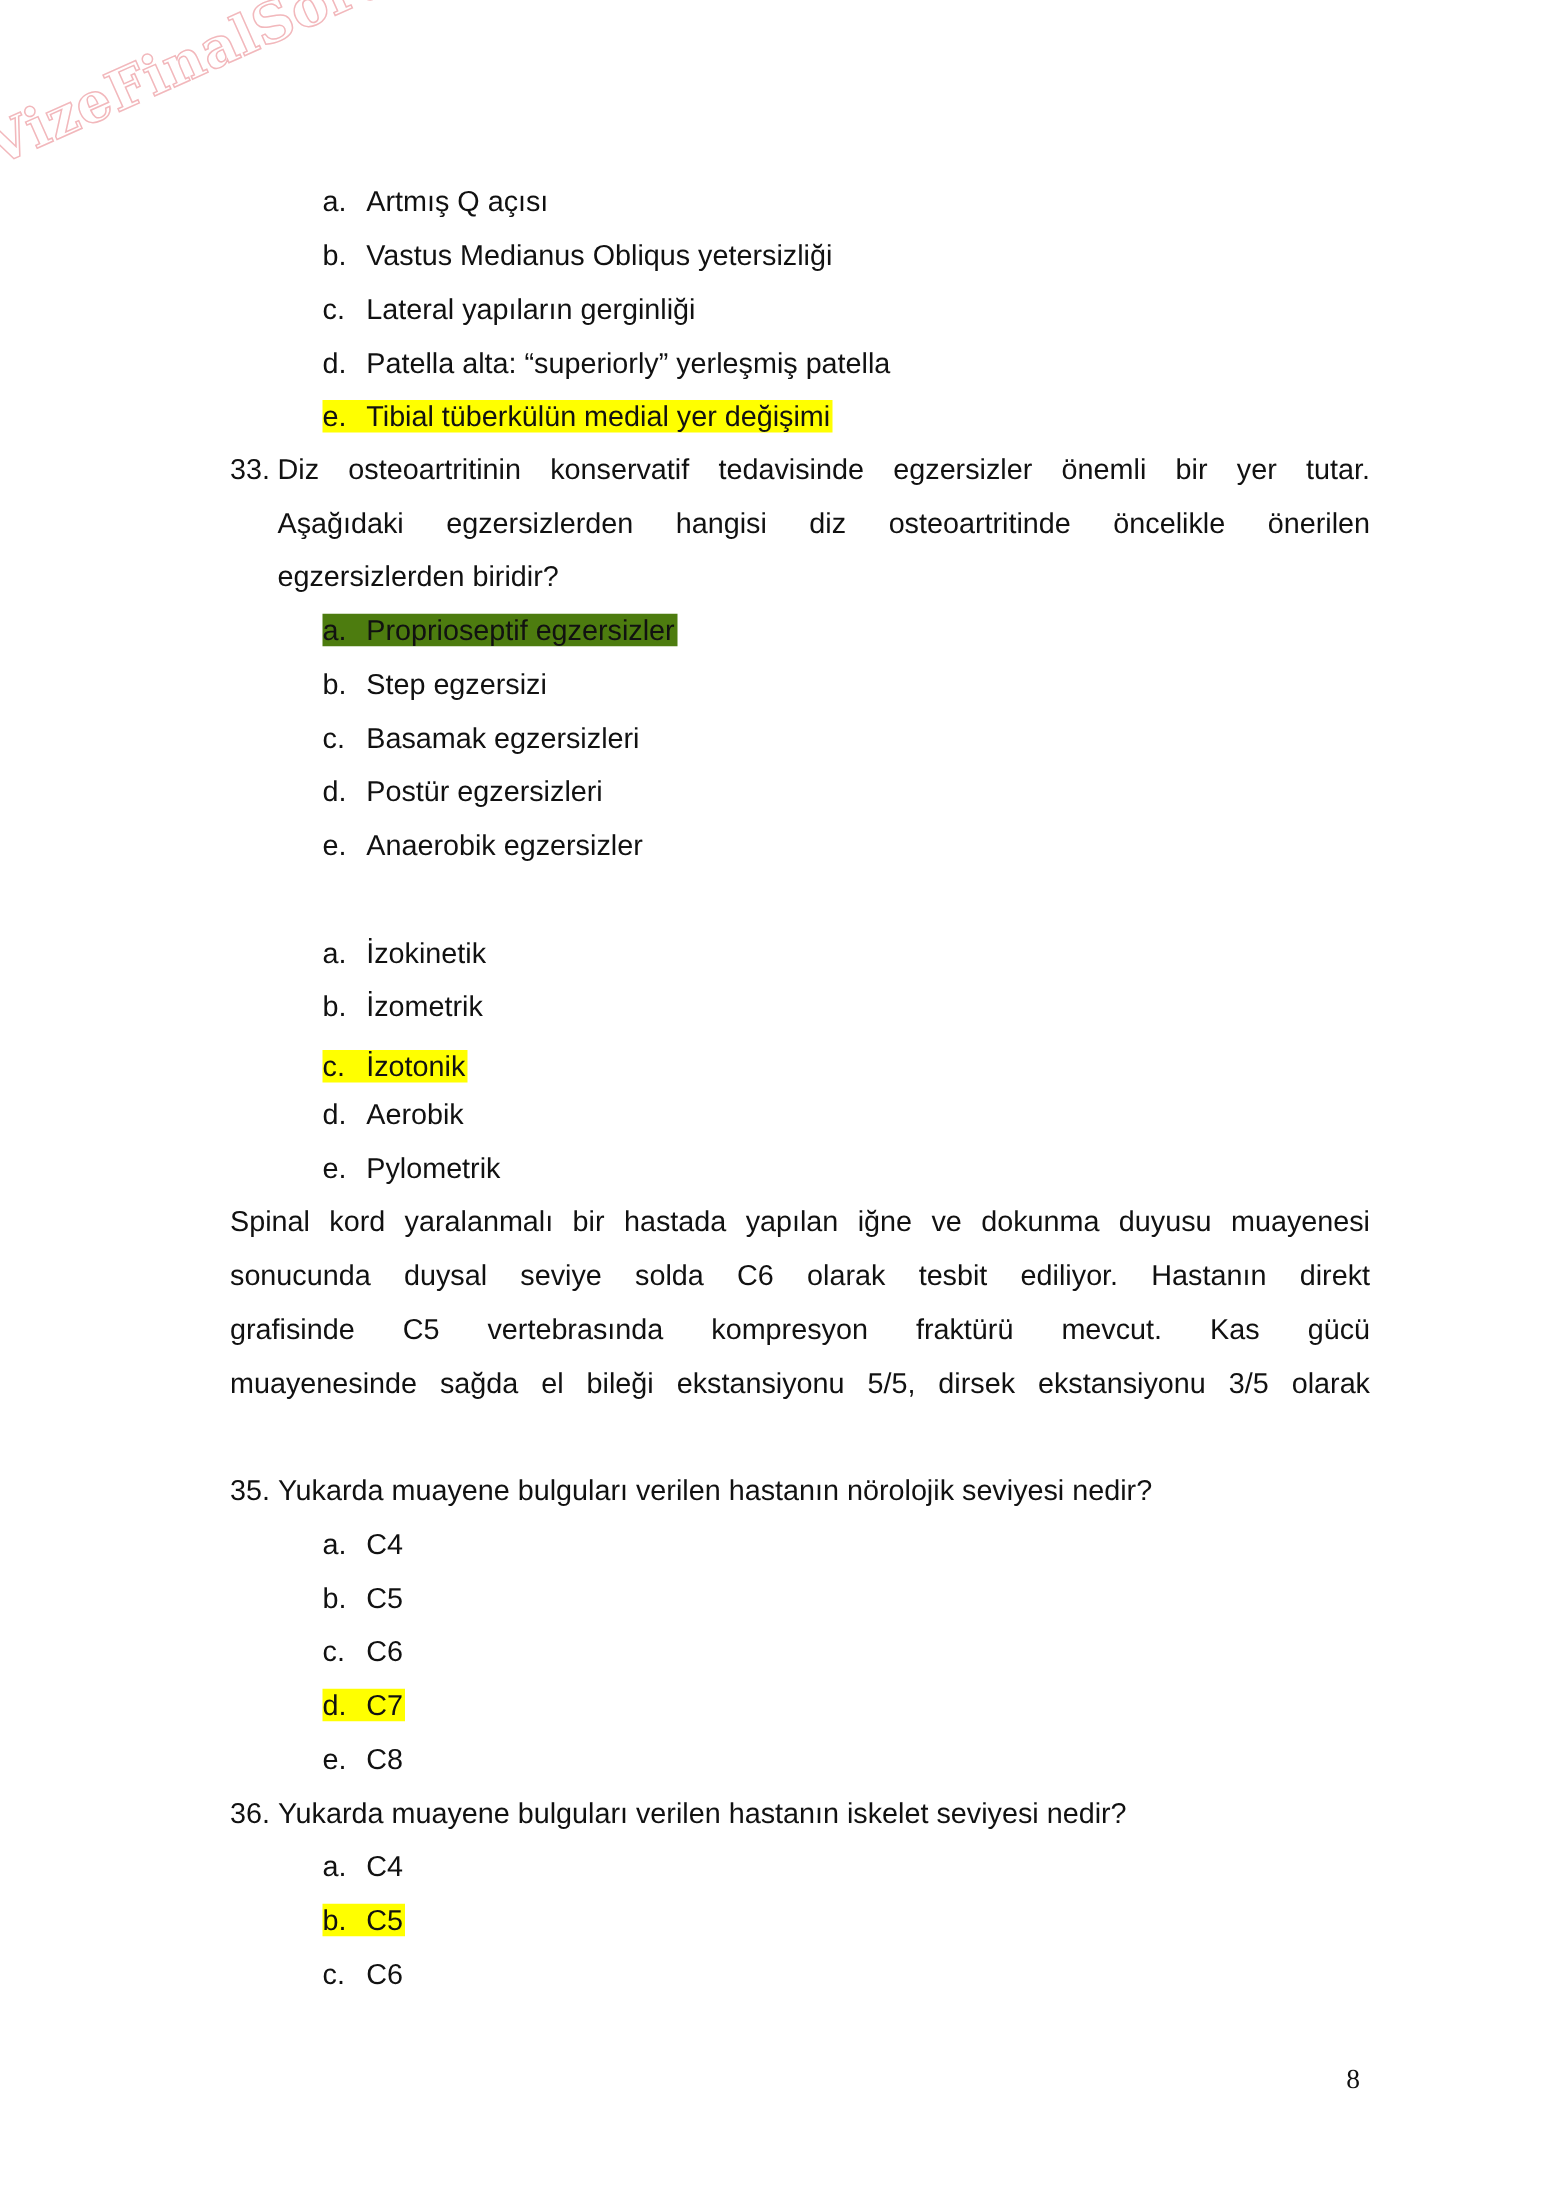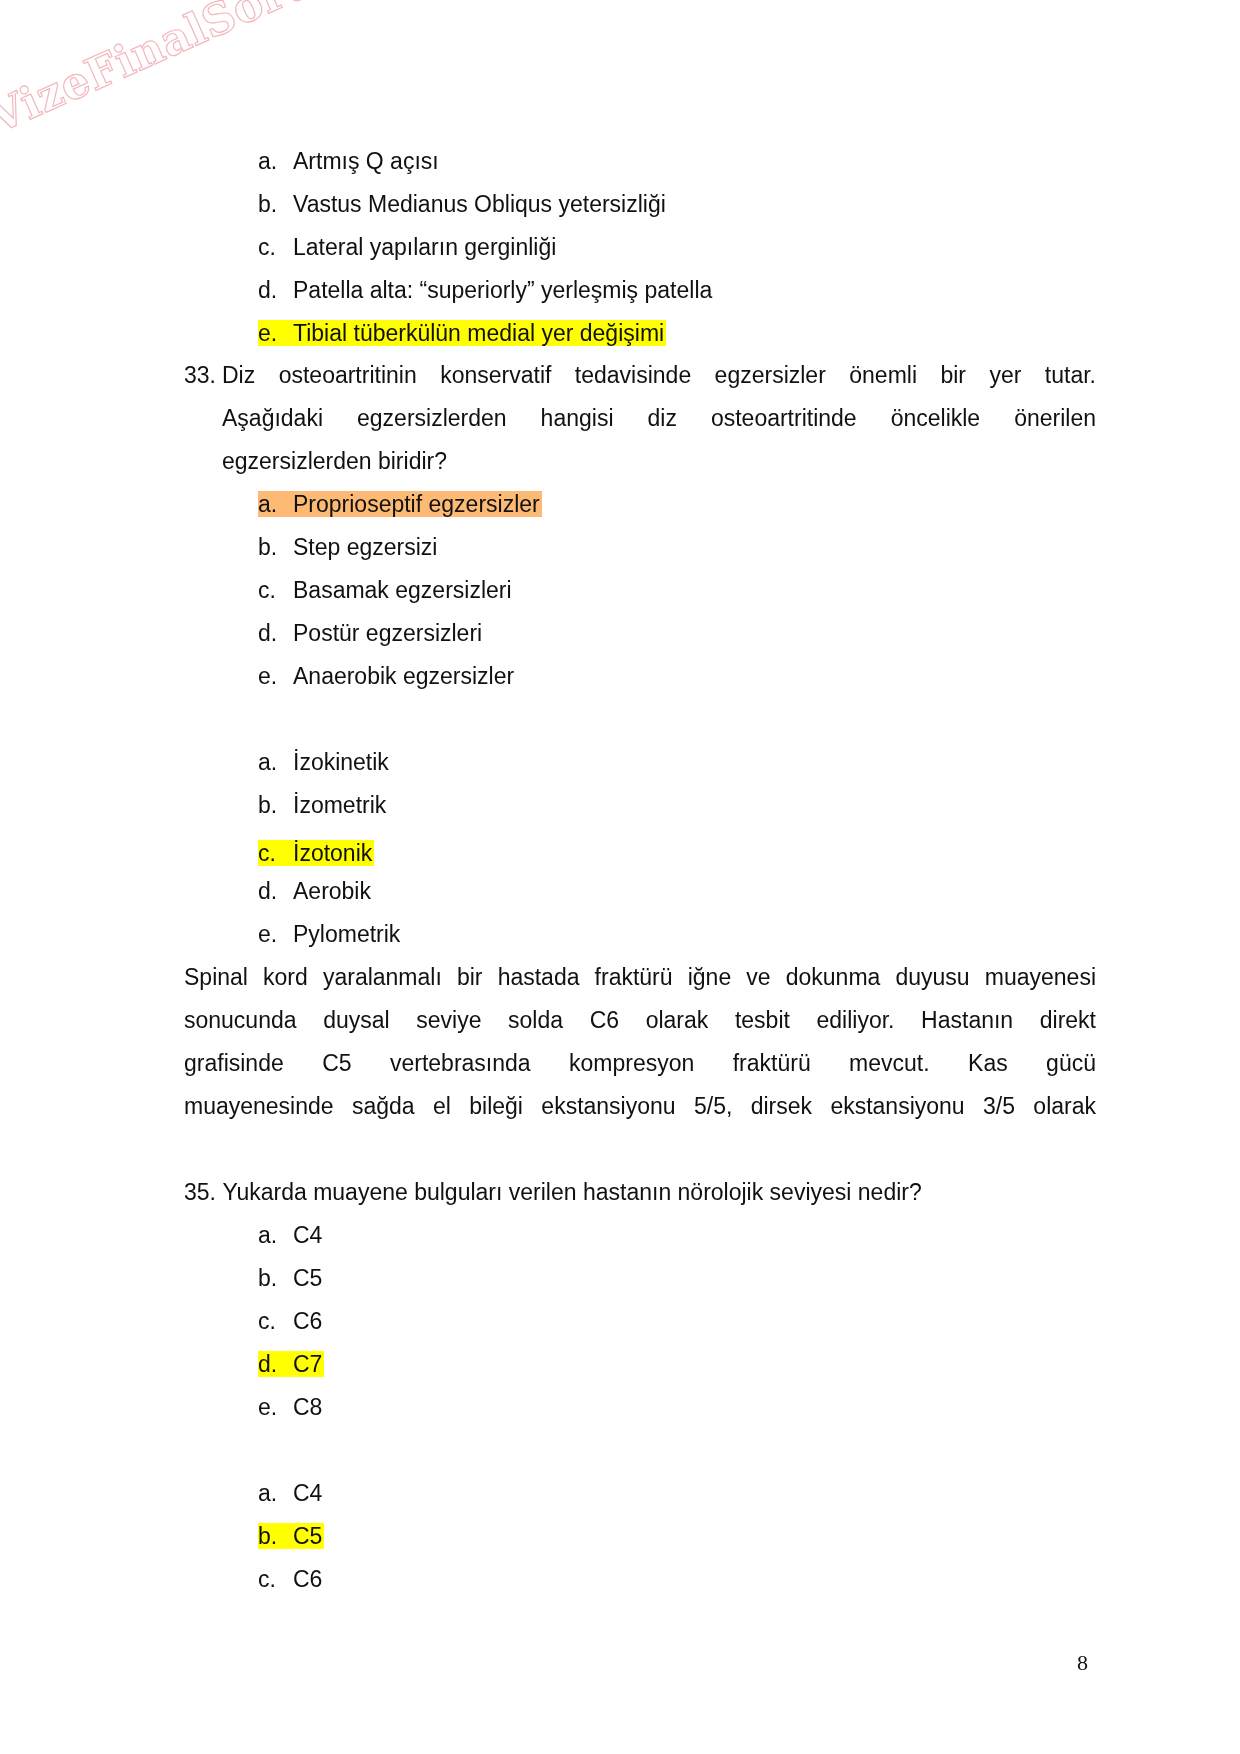--- a/index.html
+++ b/index.html
@@ -65,51 +65,54 @@
       <div class="line opt" style="top: 269px;"><span><span class="letter">d.</span><span>Patella alta: “superiorly” yerleşmiş patella</span></span></div>
       <div class="line opt" style="top: 312px;"><span class="hl" style="background: rgb(255, 255, 0);"><span class="letter">e.</span><span>Tibial tüberkülün medial yer değişimi</span></span></div>
     </div>
 
   <div class="line q just" style="top:354px;">
     <span class="num">33.</span><span>Diz osteoartritinin konservatif tedavisinde egzersizler önemli bir yer tutar.</span>
   </div>
   <div class="line cont just" style="top:397px;">Aşağıdaki egzersizlerden hangisi diz osteoartritinde öncelikle önerilen</div>
   <div class="line cont" style="top:440px;">egzersizlerden biridir?</div>
   <div>
-      <div class="line opt" style="top: 483px;"><span class="hl" style="background: #fdba74;"><span class="letter">a.</span><span>Proprioseptif egzersizler</span></span></div>
+      <div class="line opt" style="top: 483px;"><span class="hl" style="background: #4d7c0f;"><span class="letter">a.</span><span>Proprioseptif egzersizler</span></span></div>
       <div class="line opt" style="top: 526px;"><span><span class="letter">b.</span><span>Step egzersizi</span></span></div>
       <div class="line opt" style="top: 569px;"><span><span class="letter">c.</span><span>Basamak egzersizleri</span></span></div>
       <div class="line opt" style="top: 612px;"><span><span class="letter">d.</span><span>Postür egzersizleri</span></span></div>
       <div class="line opt" style="top: 655px;"><span><span class="letter">e.</span><span>Anaerobik egzersizler</span></span></div>
     </div>
 
   <div>
       <div class="line opt" style="top: 741px;"><span><span class="letter">a.</span><span>İzokinetik</span></span></div>
       <div class="line opt" style="top: 784px;"><span><span class="letter">b.</span><span>İzometrik</span></span></div>
       <div class="line opt" style="top: 832px;"><span class="hl" style="background: rgb(255, 255, 0);"><span class="letter">c.</span><span>İzotonik</span></span></div>
       <div class="line opt" style="top: 870px;"><span><span class="letter">d.</span><span>Aerobik</span></span></div>
       <div class="line opt" style="top: 913px;"><span><span class="letter">e.</span><span>Pylometrik</span></span></div>
     </div>
 
-  <div class="line para just" style="top:956px;">Spinal kord yaralanmalı bir hastada fraktürü iğne ve dokunma duyusu muayenesi</div>
+  <div class="line para just" style="top:956px;">Spinal kord yaralanmalı bir hastada yapılan iğne ve dokunma duyusu muayenesi</div>
   <div class="line para just" style="top:999px;">sonucunda duysal seviye solda C6 olarak tesbit ediliyor. Hastanın direkt</div>
   <div class="line para just" style="top:1042px;">grafisinde C5 vertebrasında kompresyon fraktürü mevcut.  Kas gücü</div>
   <div class="line para just" style="top:1085px;">muayenesinde sağda el bileği ekstansiyonu 5/5, dirsek ekstansiyonu 3/5 olarak</div>
 
   <div class="line q" style="top:1171px;">
     <span>35.</span>&nbsp;<span>Yukarda muayene bulguları verilen hastanın nörolojik seviyesi nedir?</span>
   </div>
   <div>
       <div class="line opt" style="top: 1214px;"><span><span class="letter">a.</span><span>C4</span></span></div>
       <div class="line opt" style="top: 1257px;"><span><span class="letter">b.</span><span>C5</span></span></div>
       <div class="line opt" style="top: 1300px;"><span><span class="letter">c.</span><span>C6</span></span></div>
       <div class="line opt" style="top: 1343px;"><span class="hl" style="background: rgb(255, 255, 0);"><span class="letter">d.</span><span>C7</span></span></div>
       <div class="line opt" style="top: 1386px;"><span><span class="letter">e.</span><span>C8</span></span></div>
     </div>
 
+  <div class="line q" style="top:1429px;">
+    <span>36.</span>&nbsp;<span>Yukarda muayene bulguları verilen hastanın iskelet seviyesi nedir?</span>
+  </div>
   <div>
       <div class="line opt" style="top: 1472px;"><span><span class="letter">a.</span><span>C4</span></span></div>
       <div class="line opt" style="top: 1515px;"><span class="hl" style="background: rgb(255, 255, 0);"><span class="letter">b.</span><span>C5</span></span></div>
       <div class="line opt" style="top: 1558px;"><span><span class="letter">c.</span><span>C6</span></span></div>
     </div>
 
   <div class="page-number">8</div>
 </div>
 
 </body></html>

